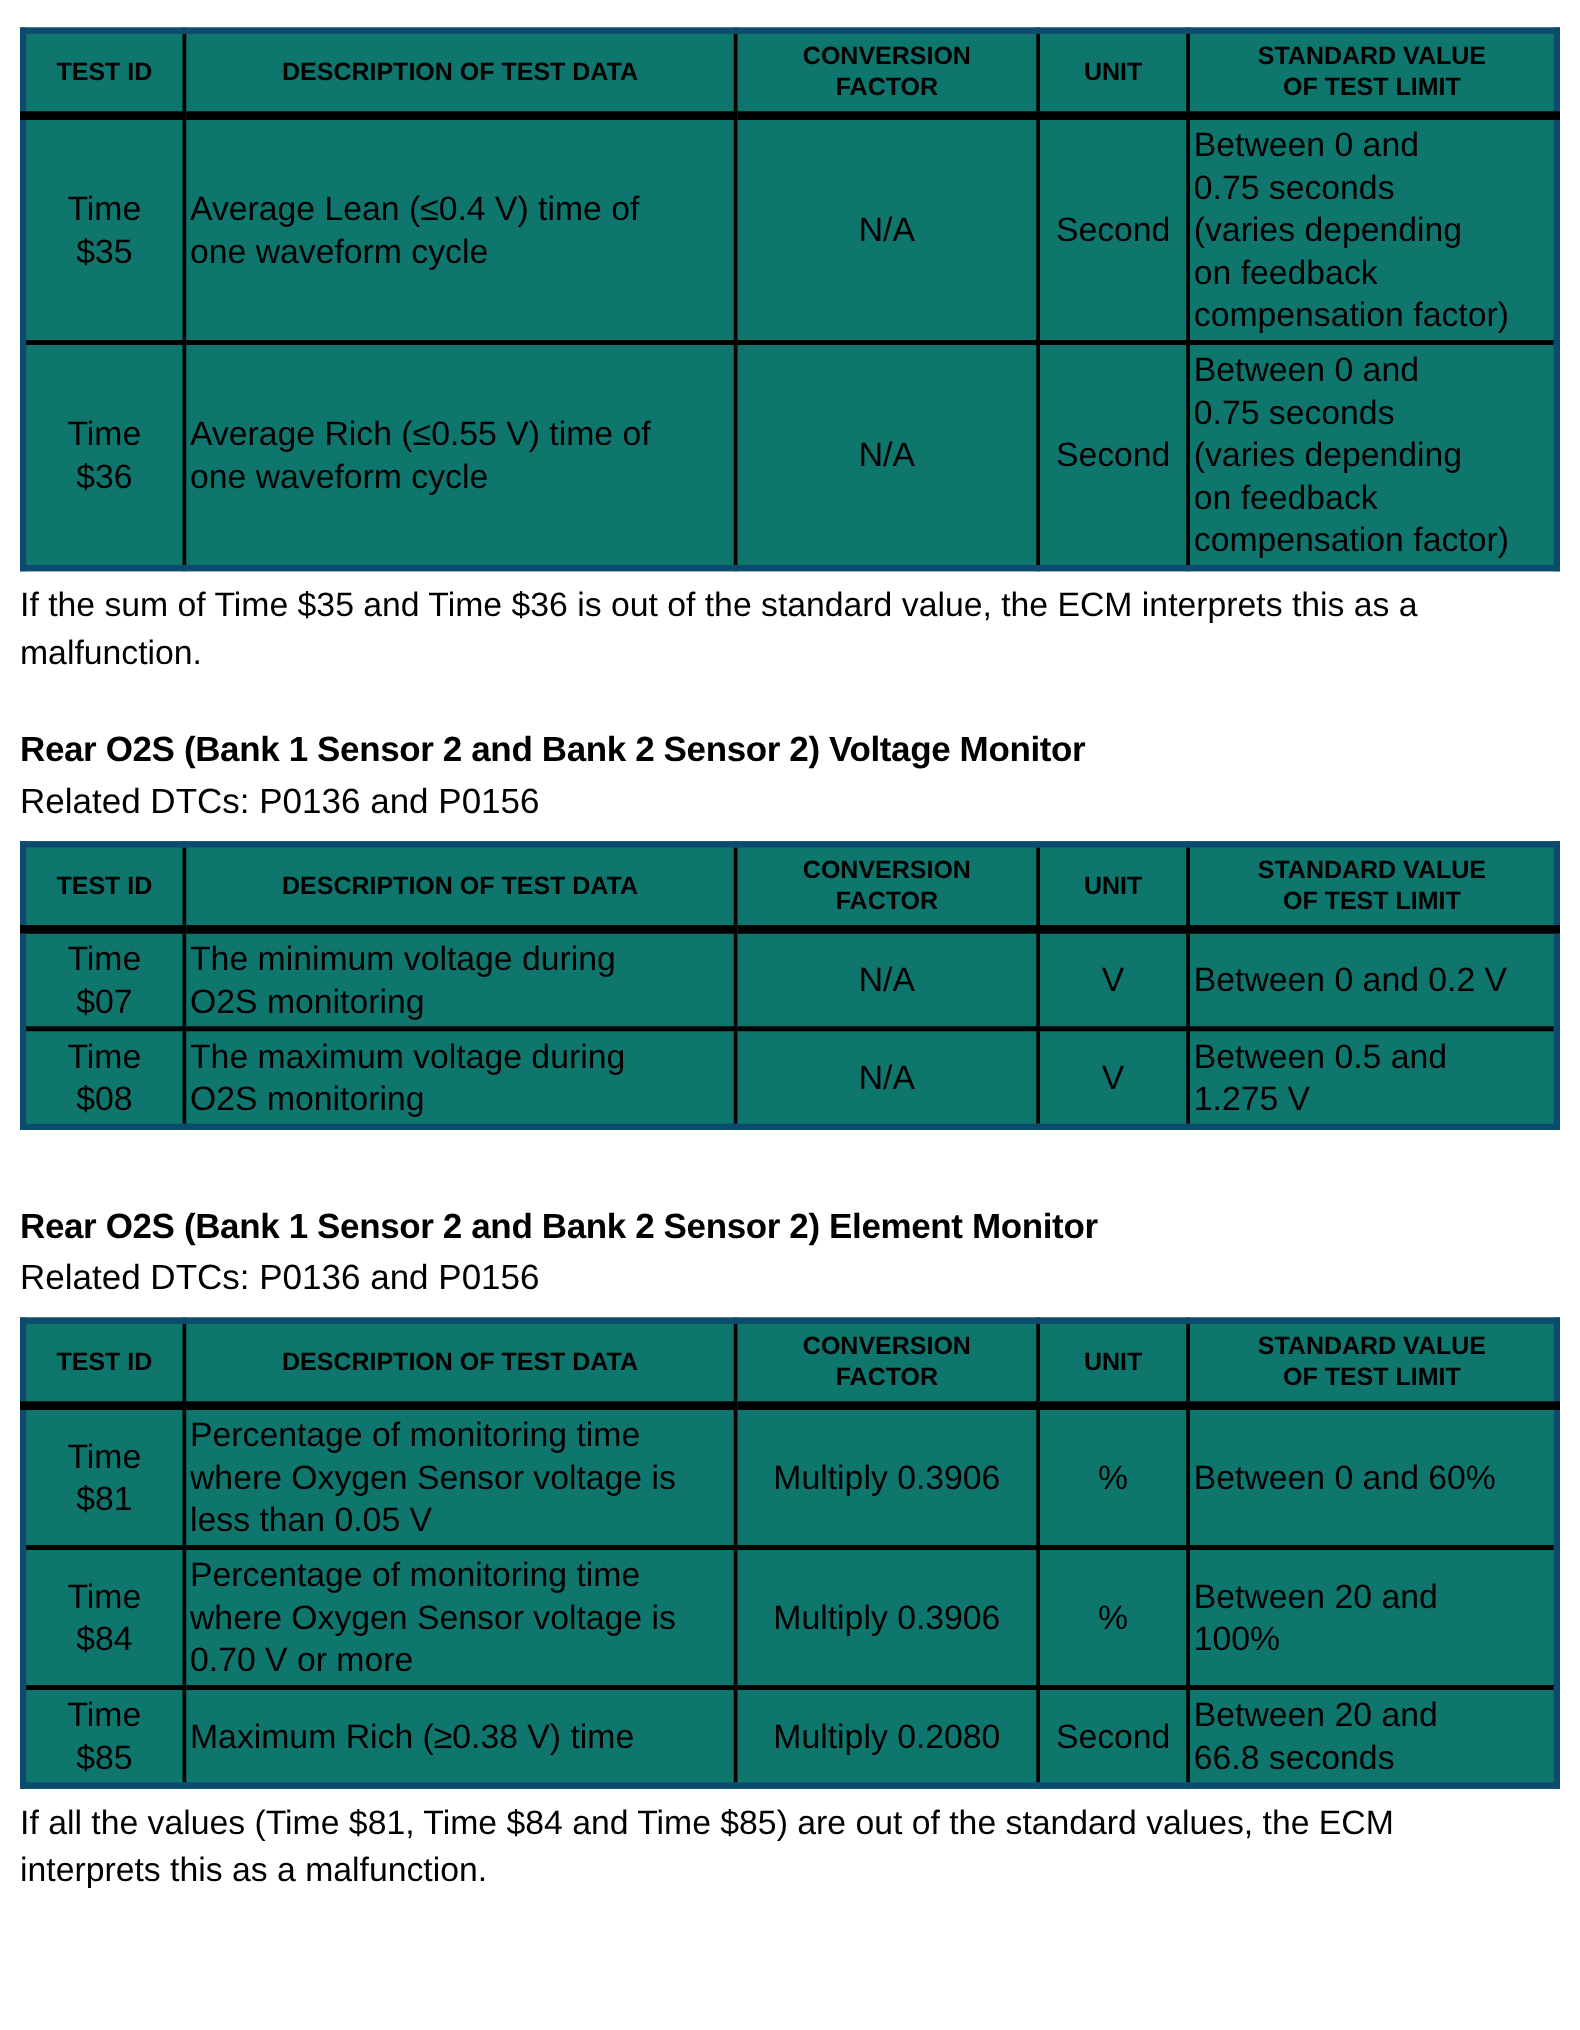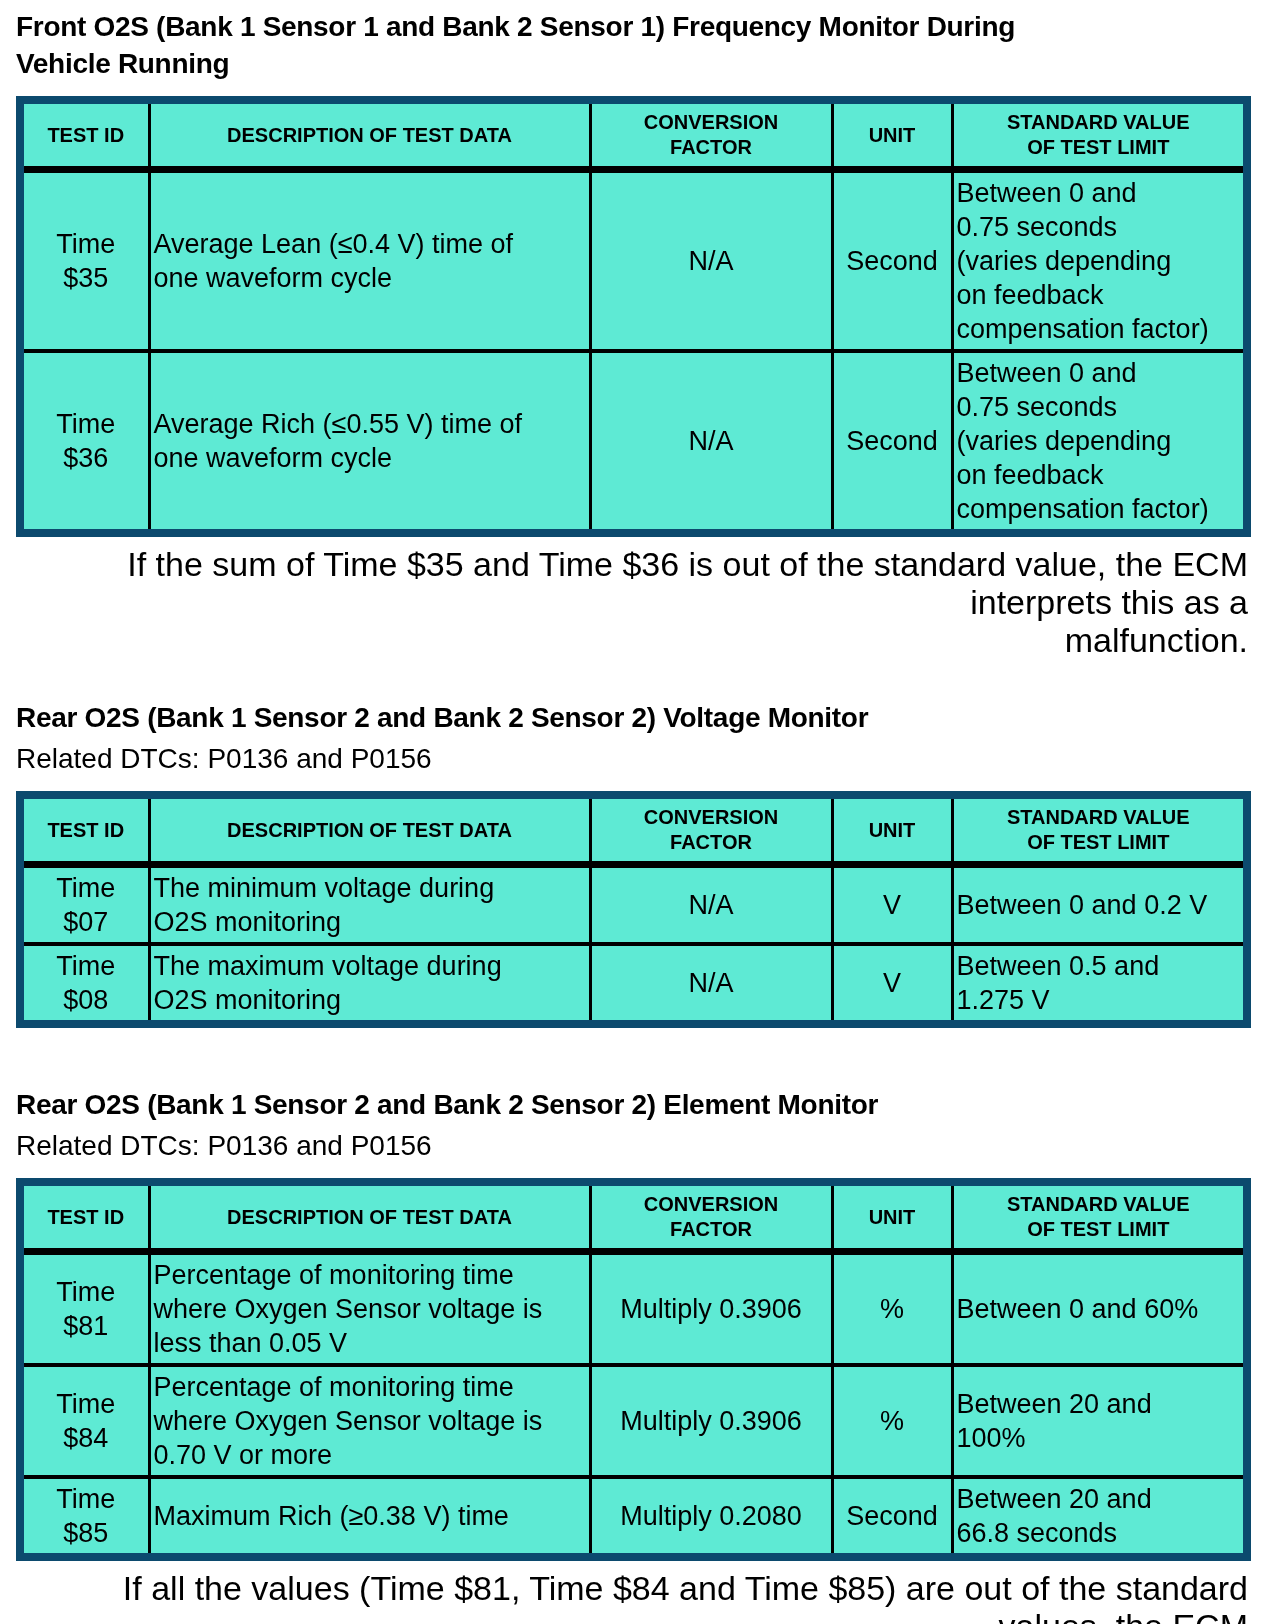--- a/index.html
+++ b/index.html
@@ -25,22 +25,22 @@
     font-size: 28px;
     line-height: 36px;
     margin-top: 5px;
     white-space: pre-line;
   }
   table.spec-table {
     border-collapse: collapse;
     table-layout: fixed;
     width: 1227px;
     margin-top: 14px;
-    border: 8px solid #0c4a6e;
-    background: #5eead4;
+    border: 5px solid #0c4a6e;
+    background: #0f766e;
   }
   table.spec-table th {
     border: 3px solid #000;
     border-bottom: 7px solid #000;
     font-size: 20px;
     font-weight: bold;
     line-height: 25px;
     text-align: center;
     vertical-align: middle;
     padding: 6px 2px;
@@ -53,35 +53,32 @@
     font-size: 27px;
     line-height: 34px;
     vertical-align: middle;
     padding: 3px 3px;
     white-space: pre-line;
   }
   td.c { text-align: center; padding: 3px 2px; }
   td.desc { padding-left: 12px; }
   td.std { padding-left: 10px; }
   .note {
-    font-size: 34px;
+    font-size: 27px;
     line-height: 38px;
     margin-top: 8px;
     white-space: pre-line;
-    text-align: right;
   }
 </style>
 </head>
 <body>
 
 <div class="page">
 
   <div class="section">
-    <div class="section-title">Front O2S (Bank 1 Sensor 1 and Bank 2 Sensor 1) Frequency Monitor During
-Vehicle Running</div>
     <table class="spec-table">
       <colgroup>
         <col style="width:129px">
           <col style="width:441px">
           <col style="width:242px">
           <col style="width:120px">
           <col style="width:295px">
       </colgroup>
       <thead>
         <tr>

